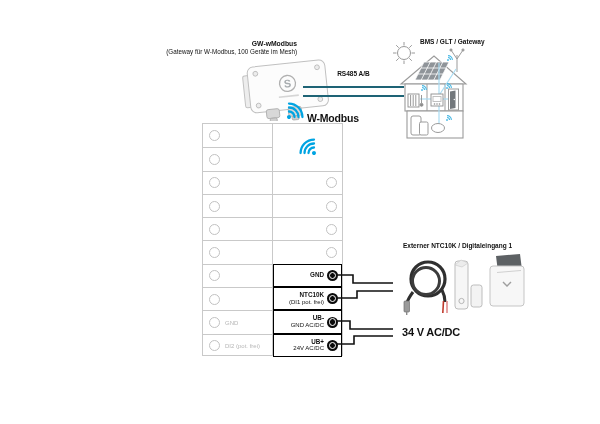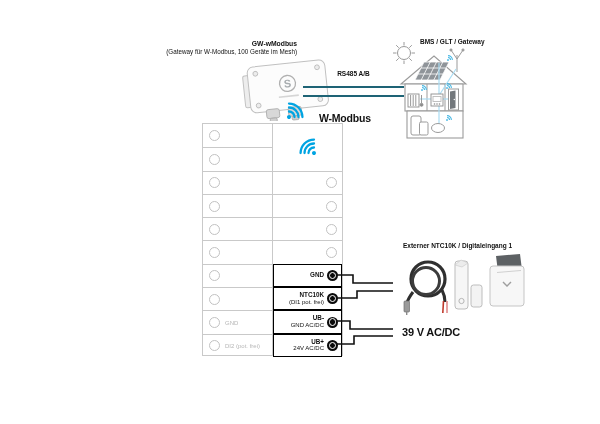--- a/index.html
+++ b/index.html
@@ -9,21 +9,21 @@
 
   
   #gw-label{left:140px;top:40px;width:157px;text-align:right;line-height:1.25;}
   .gw-title{font-size:6.8px;font-weight:bold;}
   .gw-sub{font-size:6.3px;}
 
   
   #rs485-label{left:303px;top:70px;width:101px;text-align:center;font-size:6.5px;font-weight:bold;}
   .rs-line{left:303px;width:101px;height:2px;background:#1e6375;}
 
-  #wmodbus-label{left:319px;top:112px;font-size:10.5px;font-weight:bold;letter-spacing:-0.2px;}
+  #wmodbus-label{left:307px;top:112px;font-size:10.5px;font-weight:bold;letter-spacing:-0.2px;}
   #bms-label{left:420px;top:38px;font-size:6.5px;font-weight:bold;}
 
   
   #tblock{left:202px;top:123px;width:141px;height:233px;}
   .col{position:absolute;top:0;height:233px;box-sizing:border-box;border:1px solid #c9c9c9;background:#fff;}
   #col-left{left:0;width:71px;border-right:none;}
   #col-right{left:70px;width:71px;}
   .trow{height:23.3px;box-sizing:border-box;border-top:1px solid #c9c9c9;display:flex;align-items:center;}
   .trow.first{border-top:none;}
   .lrow{padding-left:6px;}
@@ -321,15 +321,15 @@
     <rect x="19" y="28" width="11" height="22" rx="2.5" fill="#f3f3f3" stroke="#bdbdbd"></rect>
   </svg>
 
   <svg class="abs" style="left:487px;top:254px" width="40" height="55" viewBox="0 0 40 55">
     <polygon points="9,2 33,0 35,16 11,18" fill="#5d6164"></polygon>
     <rect x="3" y="12" width="34" height="40" rx="3" fill="#f7f7f7" stroke="#c5c5c5"></rect>
     <line x1="10" y1="18.5" x2="34" y2="16.5" stroke="#d0d0d0" stroke-width="1"></line>
     <polyline points="16,28 20,32 24,28" fill="none" stroke="#9e9e9e" stroke-width="1.4"></polyline>
   </svg>
 
-  <div class="abs" id="power-label">39 V AC/DC</div>
+  <div class="abs" id="power-label">34 V AC/DC</div>
 
 </div>
 
 </body></html>

